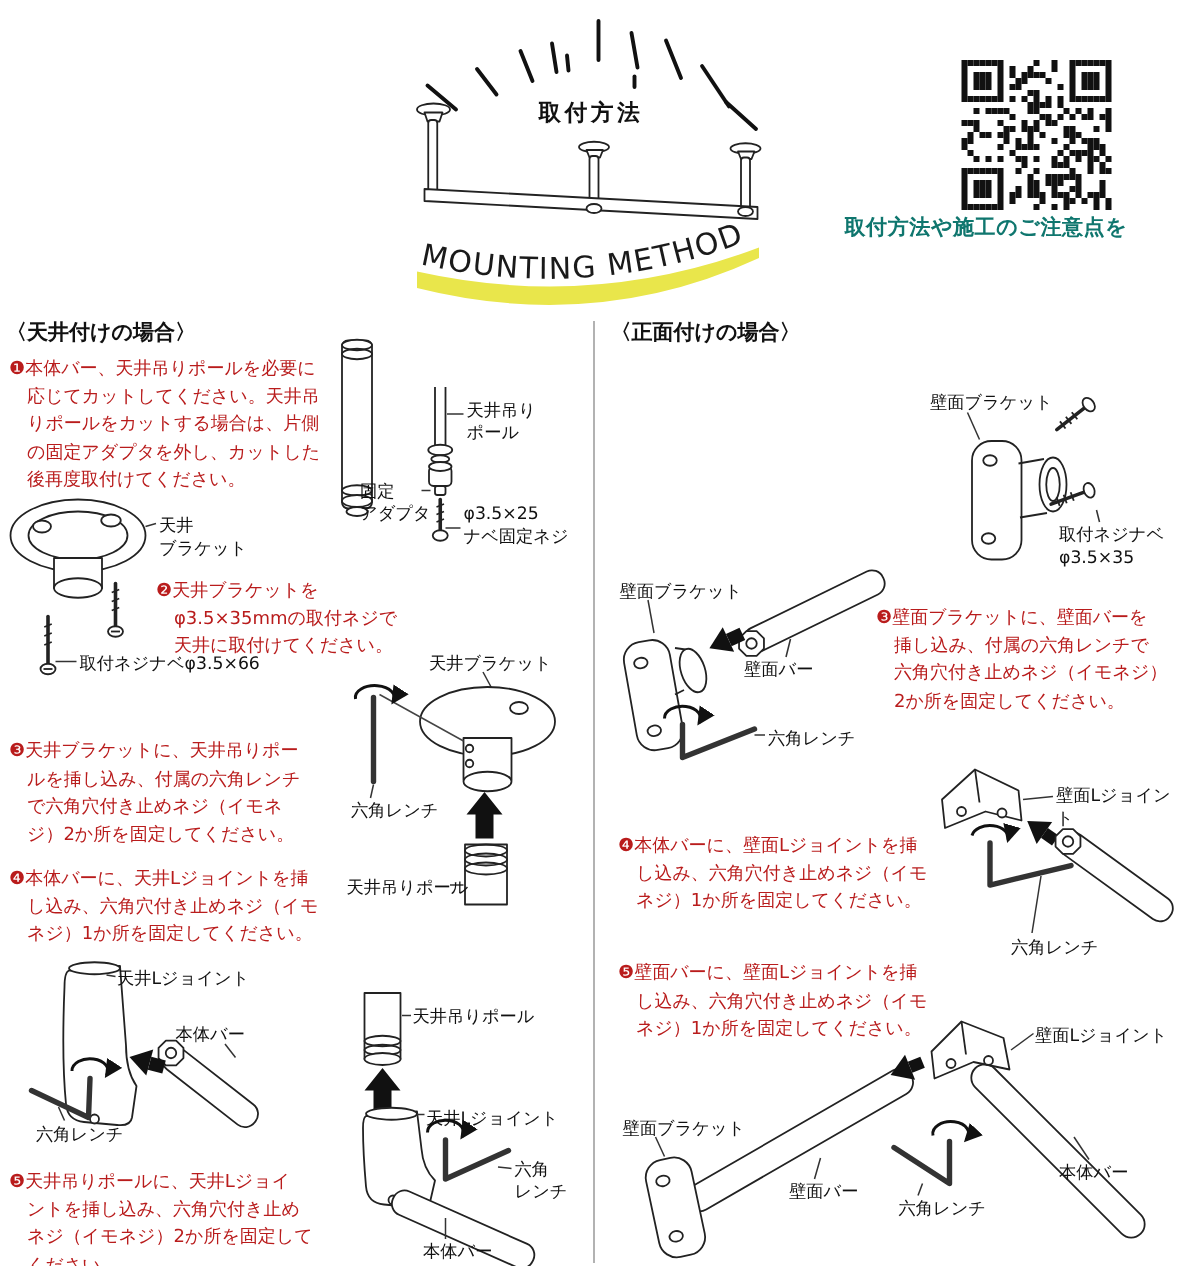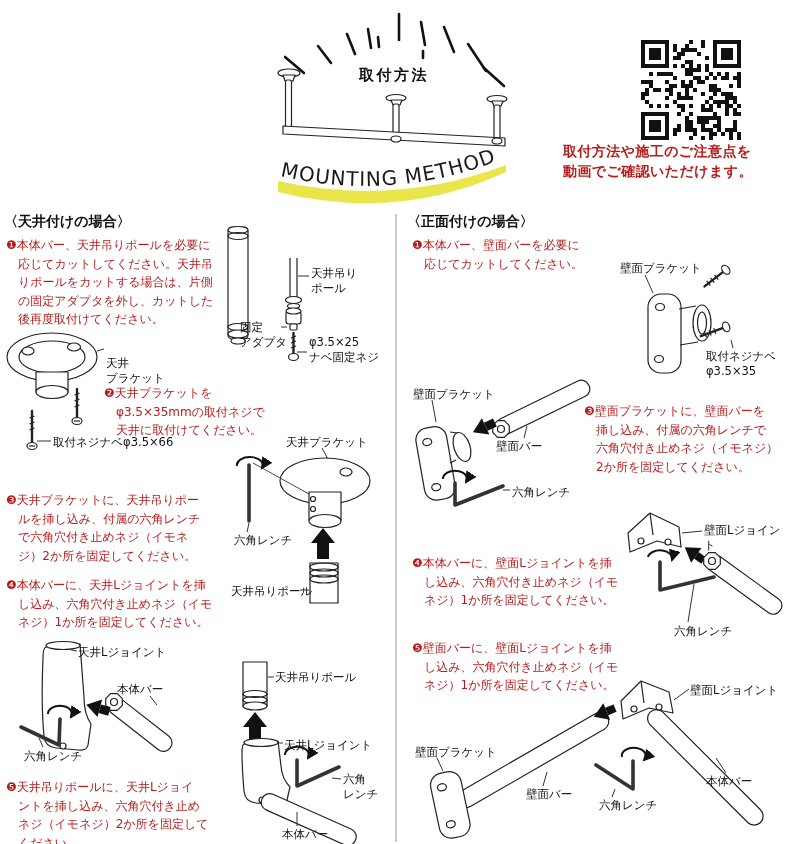--- a/index.html
+++ b/index.html
@@ -14,21 +14,21 @@
   .scr{stroke:#222;stroke-width:2.4;fill:none;stroke-linecap:round;}
   .arc{stroke:#111;stroke-width:2;fill:none;}
   .ld{stroke:#333;stroke-width:1;fill:none;}
   .divln{stroke:#999;stroke-width:1;}
   .burst{stroke:#111;stroke-width:2.6;stroke-linecap:round;}
   .svgtitle{font-weight:600;letter-spacing:2.5px;font-size:15px;fill:#111;}
   .svgarc{font-size:20px;letter-spacing:1px;fill:#1a1a1a;}
   .lbl{position:absolute;z-index:2;font-size:11.5px;line-height:14.5px;white-space:pre-line;color:#111;}
   .step{position:absolute;z-index:2;font-size:12px;line-height:18.6px;white-space:pre-line;color:#b91c1c;padding-left:12px;text-indent:-12px;}
   .colhead{position:absolute;z-index:2;font-size:14px;font-weight:600;color:#111;}
-  .qrcap{position:absolute;z-index:2;left:563px;font-size:14px;font-weight:600;letter-spacing:.4px;color:#b91c1c;}
+  .qrcap{position:absolute;z-index:2;left:563px;font-size:14px;font-weight:600;letter-spacing:.4px;color:#0f766e;}
   #qr{position:absolute;z-index:2;left:641px;top:40px;width:100px;height:100px;display:grid;
       grid-template-columns:repeat(25,1fr);grid-template-rows:repeat(25,1fr);background:#fff;}
   #qr div.on{background:#111;}
 </style>
 </head>
 <body>
 
 <div class="page">
 
 <svg class="art" width="790" height="844" viewBox="0 0 790 844">
@@ -902,21 +902,20 @@
       <div class="on"></div>
       <div></div>
       <div></div>
       <div></div>
       <div></div>
       <div class="on"></div>
       <div></div>
       <div class="on"></div>
     </div>
 <div class="qrcap" style="top:143px">取付方法や施工のご注意点を</div>
-<div class="qrcap" style="top:163px">動画でご確認いただけます。</div>
 
 <div class="colhead" style="left:4px;top:213px">〈天井付けの場合〉</div>
 <div class="step" style="left:6px;top:236px;width:225px">❶本体バー、天井吊りポールを必要に
 応じてカットしてください。天井吊
 りポールをカットする場合は、片側
 の固定アダプタを外し、カットした
 後再度取付けてください。</div>
 <div class="step" style="left:104px;top:384px;width:200px">❷天井ブラケットを
 φ3.5×35mmの取付ネジで
 天井に取付けてください。</div>
@@ -931,38 +930,36 @@
 ントを挿し込み、六角穴付き止め
 ネジ（イモネジ）2か所を固定して
 ください。</div>
 
 <div class="lbl" style="left:311px;top:266px">天井吊り
 ポール</div>
 <div class="lbl" style="left:240px;top:320px;width:48px;text-align:left">固定
 アダプタ</div>
 <div class="lbl" style="left:309px;top:335px">φ3.5×25
 ナベ固定ネジ</div>
-<div class="lbl" style="left:106px;top:356px">天井
+<div class="lbl" style="left:106px;top:343px">天井
 ブラケット</div>
 <div class="lbl" style="left:53px;top:435px">取付ネジナベφ3.5×66</div>
 <div class="lbl" style="left:286px;top:435px">天井ブラケット</div>
 <div class="lbl" style="left:234px;top:533px">六角レンチ</div>
 <div class="lbl" style="left:231px;top:584px">天井吊りポール</div>
 <div class="lbl" style="left:78px;top:645px">天井Lジョイント</div>
 <div class="lbl" style="left:117px;top:682px">本体バー</div>
 <div class="lbl" style="left:24px;top:749px">六角レンチ</div>
 <div class="lbl" style="left:275px;top:670px">天井吊りポール</div>
 <div class="lbl" style="left:284px;top:738px">天井Lジョイント</div>
 <div class="lbl" style="left:343px;top:772px">六角
 レンチ</div>
 <div class="lbl" style="left:282px;top:827px">本体バー</div>
 
 <div class="colhead" style="left:407px;top:213px">〈正面付けの場合〉</div>
-<div class="step" style="left:412px;top:236px;width:210px">❶本体バー、壁面バーを必要に
-応じてカットしてください。</div>
 <div class="step" style="left:584px;top:402px;width:200px">❸壁面ブラケットに、壁面バーを
 挿し込み、付属の六角レンチで
 六角穴付き止めネジ（イモネジ）
 2か所を固定してください。</div>
 <div class="step" style="left:412px;top:554px;width:225px">❹本体バーに、壁面Lジョイントを挿
 し込み、六角穴付き止めネジ（イモ
 ネジ）1か所を固定してください。</div>
 <div class="step" style="left:412px;top:639px;width:225px">❺壁面バーに、壁面Lジョイントを挿
 し込み、六角穴付き止めネジ（イモ
 ネジ）1か所を固定してください。</div>

